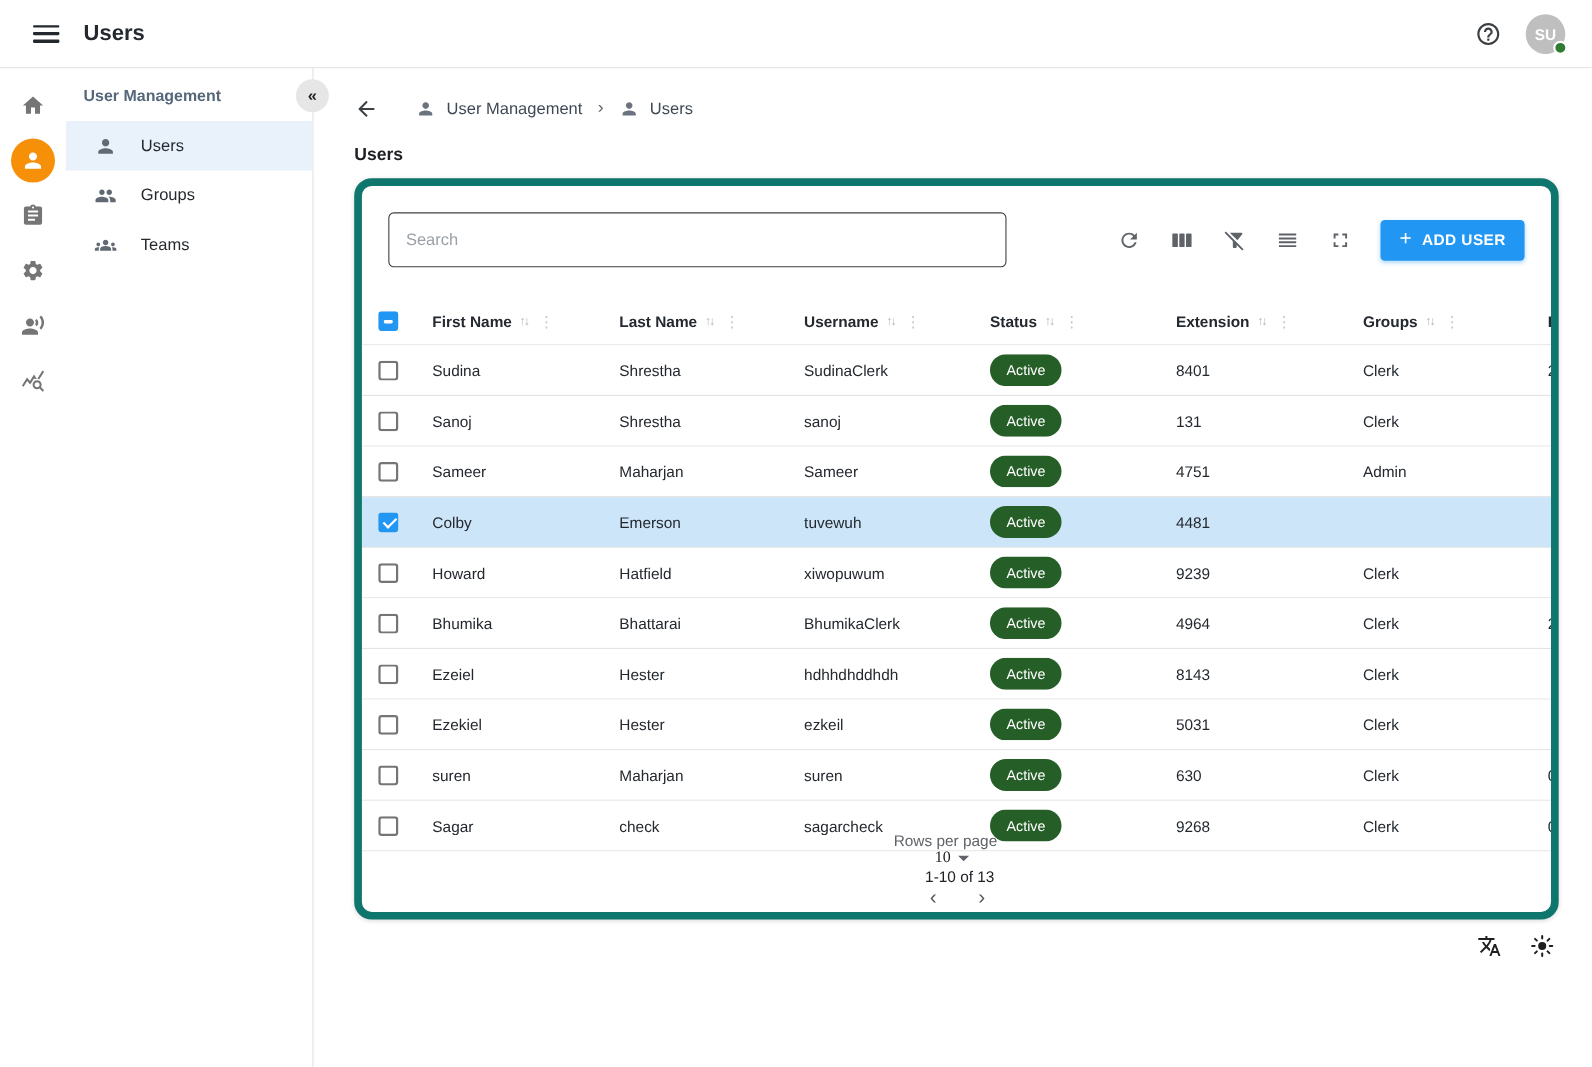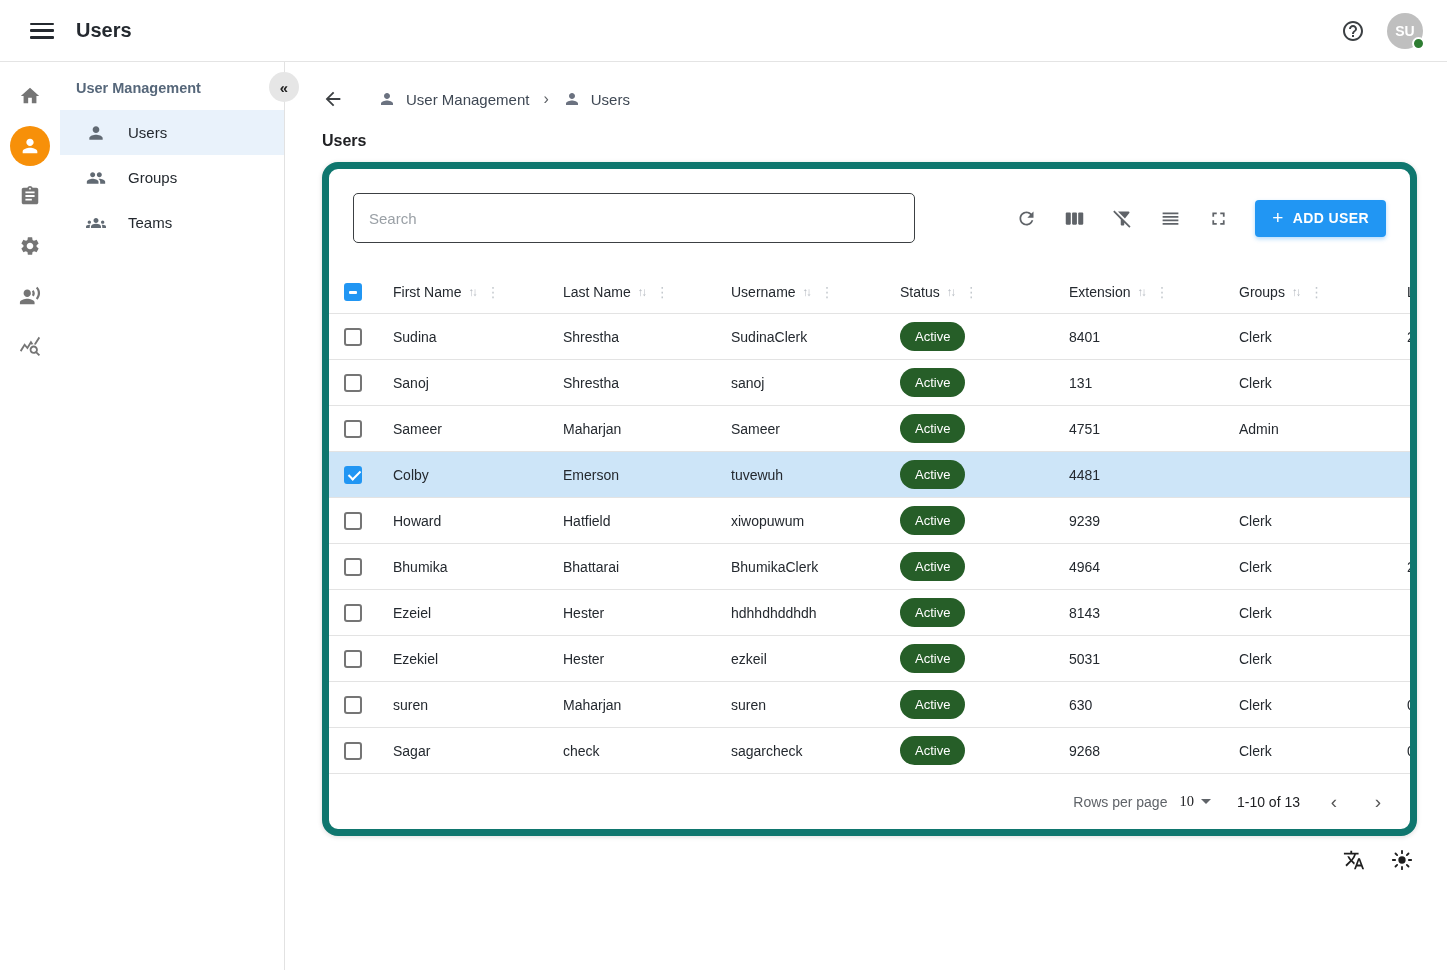--- a/index.html
+++ b/index.html
@@ -76,38 +76,38 @@
   .table-clip { overflow:hidden; width:100%; }
   .trow, .thead { display:grid;
     grid-template-columns:64px 170px 168px 169px 169px 170px 168px 170px;
     width:1248px; align-items:center; border-bottom:1px solid #e3e3e3; }
   .thead { height:43px; }
   .trow { height:46px; background:#fff; cursor:pointer; }
   .trow.selected { background:#cde5f8; }
   .cell { font-size:14px; color:#24292f; display:flex; align-items:center;
     overflow:hidden; white-space:nowrap; }
   .cb-cell { padding-left:15px; }
-  .hcell .title { font-weight:400; color:#24292f; font-size:14px; }
+  .hcell .title { font-weight:700; color:#24292f; font-size:14px; }
   .sort { margin-left:7px; font-size:11.5px; color:#b3b8bf; letter-spacing:-2px; cursor:pointer; }
   .dots { margin-left:10px; color:#c3c8cd; font-size:14px; cursor:pointer; }
   .checkbox { width:18px; height:18px; border:2px solid #757575; border-radius:3px;
     background:#fff; position:relative; cursor:pointer; flex:none; }
   .checkbox.checked { background:#2196f3; border-color:#2196f3; }
   .checkbox.checked::after { content:""; position:absolute; left:4.5px; top:0.5px;
     width:5px; height:10px; border:solid #fff; border-width:0 2px 2px 0;
     transform:rotate(45deg); }
   .checkbox.indeterminate { background:#2196f3; border-color:#2196f3; }
   .checkbox.indeterminate::after { content:""; position:absolute; left:3px; top:6px;
     width:8px; height:2.5px; background:#fff; border-radius:1px; }
   .pill { display:inline-block; background:#265e28; color:#fff; font-size:13px;
     padding:7px 15px; border-radius:17px; }
 
   
   .card-footer { height:55px; display:flex; align-items:center; justify-content:flex-end;
-    padding-right:20px; }
+    padding-right:20px;flex-direction:column; }
   .rpp-label { font-size:14px; color:#5f6368; }
   .rpp-select { display:flex; align-items:center; gap:7px; margin-left:12px; cursor:pointer;font-family:Liberation Serif, serif; }
   .rpp-value { font-size:14.5px; color:#202124; }
   .caret { width:0; height:0; border-left:5px solid transparent;
     border-right:5px solid transparent; border-top:5px solid #5f6368; }
   .range { font-size:14px; color:#202124; margin-left:26px; }
   .pager { display:flex; align-items:center; gap:20px; margin-left:22px; }
   .pager-btn { font-size:19px; color:#555; cursor:pointer; width:24px; height:24px;
     display:flex; align-items:center; justify-content:center; }
 

